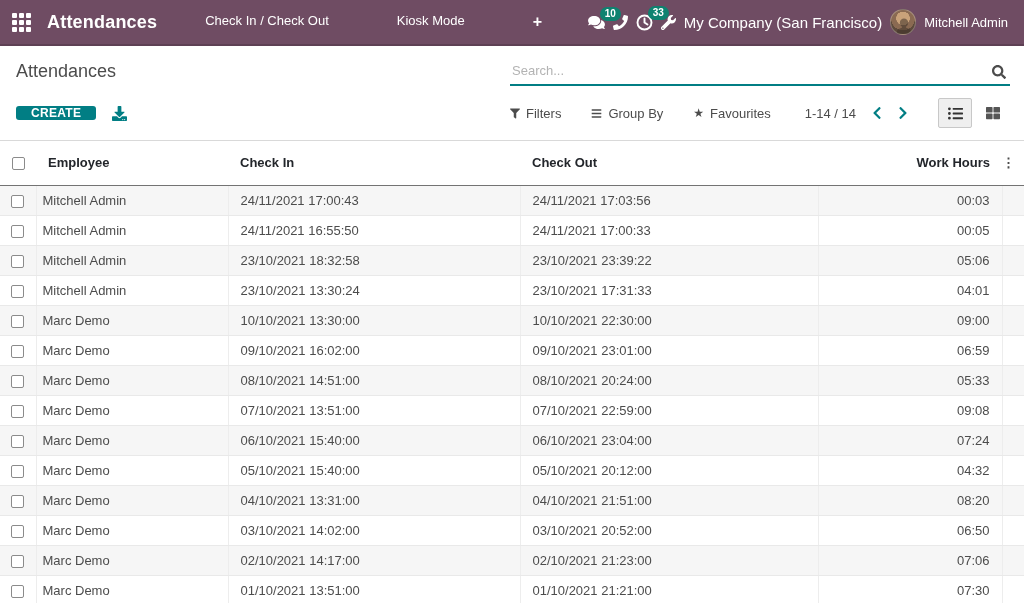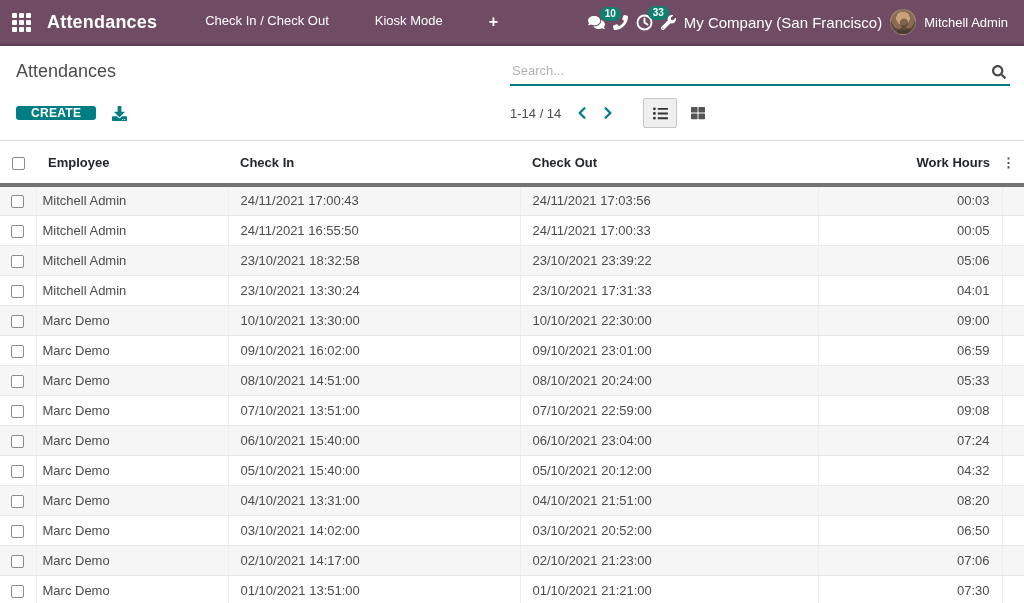--- a/index.html
+++ b/index.html
@@ -6,21 +6,21 @@
   html,body { width:1024px; height:603px; overflow:hidden; background:#fff;
     font-family:"Liberation Sans", sans-serif; font-size:13px; color:#4c4c4c; }
 
   
   .nav { height:46px; background:var(--nav-bg,#6f4c63); border-bottom:2px solid var(--nav-border,#5e4054);
     display:flex; align-items:center; color:#fff; padding:0 16px 0 12px; }
   .apps-grid { display:grid; grid-template-columns:repeat(3,5px); grid-template-rows:repeat(3,5px);
     gap:2px; cursor:pointer; }
   .apps-grid span { background:#fff; border-radius:1px; }
   .nav-title { font-size:18px; font-weight:bold; margin-left:16px; letter-spacing:.2px; }
-  .nav-menu { display:flex; gap:46px; margin-left:48px; font-size:13px; }
+  .nav-menu { display:flex; gap:68px; margin-left:48px; font-size:13px; }
   .nav-menu .item { cursor:pointer; white-space:nowrap; }
   .nav-menu .plus { font-size:16px; font-weight:bold; }
   .nav-right { margin-left:auto; display:flex; align-items:center; gap:8px; }
   .icon-wrap { position:relative; display:flex; align-items:center; cursor:pointer; }
   .icon-wrap svg { display:block; }
   .badge { position:absolute; top:-8px; left:12px; background:var(--badge,#0e8270); color:#fff;
     font-size:10px; line-height:1; padding:2px 5px; border-radius:9px; font-weight:bold; }
   .company { font-size:15px; cursor:pointer; white-space:nowrap; }
   .user { display:flex; align-items:center; gap:8px; cursor:pointer; }
   .avatar { width:26px; height:26px; border-radius:50%; overflow:hidden;
@@ -54,21 +54,21 @@
     cursor:pointer; border-radius:2px; border:1px solid transparent; }
   .sw-btn.active { background:#efefef; border-color:#c8c8c8; }
 
   .divider { border-top:1px solid #d9d9d9; }
 
   
   table { width:1024px; border-collapse:collapse; table-layout:fixed; }
   col.c-cb { width:36px; } col.c-emp { width:192px; } col.c-in { width:292px; }
   col.c-out { width:298px; } col.c-wh { width:184px; } col.c-dots { width:22px; }
   thead th { height:44px; font-weight:bold; color:#23262b; text-align:left;
-    border-bottom:4px solid #737373; padding:0 12px; font-size:13px; cursor:pointer; }
+    border-bottom:1px solid #737373; padding:0 12px; font-size:13px; cursor:pointer; }
   thead th.cb-cell, td.cb-cell { text-align:center; padding:0; cursor:default; }
   thead th.num { text-align:right; padding-right:12px; }
   thead th.dots-cell { padding:0; text-align:left; color:#4c4c4c; font-size:13px; cursor:pointer; }
   td { height:30px; padding:0 12px; border-bottom:1px solid #e9e9e9; border-right:1px solid #ededed;
     color:#4c4c4c; white-space:nowrap; overflow:hidden; cursor:pointer; }
   td:last-child { border-right:none; }
   td.col-emp { padding-left:6px; }
   tbody tr:nth-child(odd) { background:#f6f6f6; }
   tbody tr:nth-child(even) { background:#fff; }
   td.num { text-align:right; padding-right:12px; }
@@ -145,20 +145,38 @@
 </div>
 
 <div class="cp-row2">
   <button class="btn-create">CREATE</button>
   <span class="dl-btn">
     <svg width="15" height="15" viewBox="0 0 512 512">
         <path fill="#017e84" d="M216 0h80c13.3 0 24 10.7 24 24v168h87.7c17.8 0 26.7 21.5 14.1 34.1L269.7 378.3c-7.5 7.5-19.8 7.5-27.3 0L90.1 226.1c-12.6-12.6-3.7-34.1 14.1-34.1H192V24c0-13.3 10.7-24 24-24zm296 376v112c0 13.3-10.7 24-24 24H24c-13.3 0-24-10.7-24-24V376c0-13.3 10.7-24 24-24h146.7l49 49c20.1 20.1 52.5 20.1 72.6 0l49-49H488c13.3 0 24 10.7 24 24zm-124 88c0-11-9-20-20-20s-20 9-20 20 9 20 20 20 20-9 20-20zm64 0c0-11-9-20-20-20s-20 9-20 20 9 20 20 20 20-9 20-20z"></path>
       </svg>
   </span>
   <div class="cp-right">
+    <div class="fgroup">
+      <div class="fitem">
+        <svg width="10" height="11" viewBox="0 0 512 512">
+            <path fill="#4c4c4c" d="M487.976 0H24.028C2.71 0-8.047 25.866 7.058 40.971L192 225.941V432c0 7.831 3.821 15.17 10.237 19.662l80 55.98C298.02 518.69 320 507.493 320 487.98V225.941L504.941 40.971C520.021 25.896 509.338 0 487.976 0z"></path>
+          </svg>
+        <span>Filters</span>
+      </div>
+      <div class="fitem">
+        <svg width="11" height="11" viewBox="0 0 448 512">
+            <path fill="#4c4c4c" d="M16 132h416c8.837 0 16-7.163 16-16V76c0-8.837-7.163-16-16-16H16C7.163 60 0 67.163 0 76v40c0 8.837 7.163 16 16 16zm0 160h416c8.837 0 16-7.163 16-16v-40c0-8.837-7.163-16-16-16H16c-8.837 0-16 7.163-16 16v40c0 8.837 7.163 16 16 16zm0 160h416c8.837 0 16-7.163 16-16v-40c0-8.837-7.163-16-16-16H16c-8.837 0-16 7.163-16 16v40c0 8.837 7.163 16 16 16z"></path>
+          </svg>
+        <span>Group By</span>
+      </div>
+      <div class="fitem">
+        <span class="star">★</span>
+        <span>Favourites</span>
+      </div>
+    </div>
     <div class="pager">
       <span class="pager-value">1-14 / 14</span>
       <span class="chev">
         <svg width="10" height="14" viewBox="0 0 320 512">
             <path fill="#017e84" d="M34.52 239.03L228.87 44.69c9.37-9.37 24.57-9.37 33.94 0l22.67 22.67c9.36 9.36 9.37 24.52.04 33.9L131.49 256l154.02 154.75c9.34 9.38 9.32 24.54-.04 33.9l-22.67 22.67c-9.37 9.37-24.57 9.37-33.94 0L34.52 272.97c-9.37-9.37-9.37-24.57 0-33.94z"></path>
           </svg>
       </span>
       <span class="chev">
         <svg width="10" height="14" viewBox="0 0 320 512">
             <path fill="#017e84" d="M285.48 272.97L91.13 467.31c-9.37 9.37-24.57 9.37-33.94 0l-22.67-22.67c-9.36-9.36-9.37-24.52-.04-33.9L188.51 256 34.49 101.25c-9.34-9.38-9.32-24.54.04-33.9l22.67-22.67c9.37-9.37 24.57-9.37 33.94 0l194.34 194.34c9.37 9.37 9.37 24.57 0 33.95z"></path>

